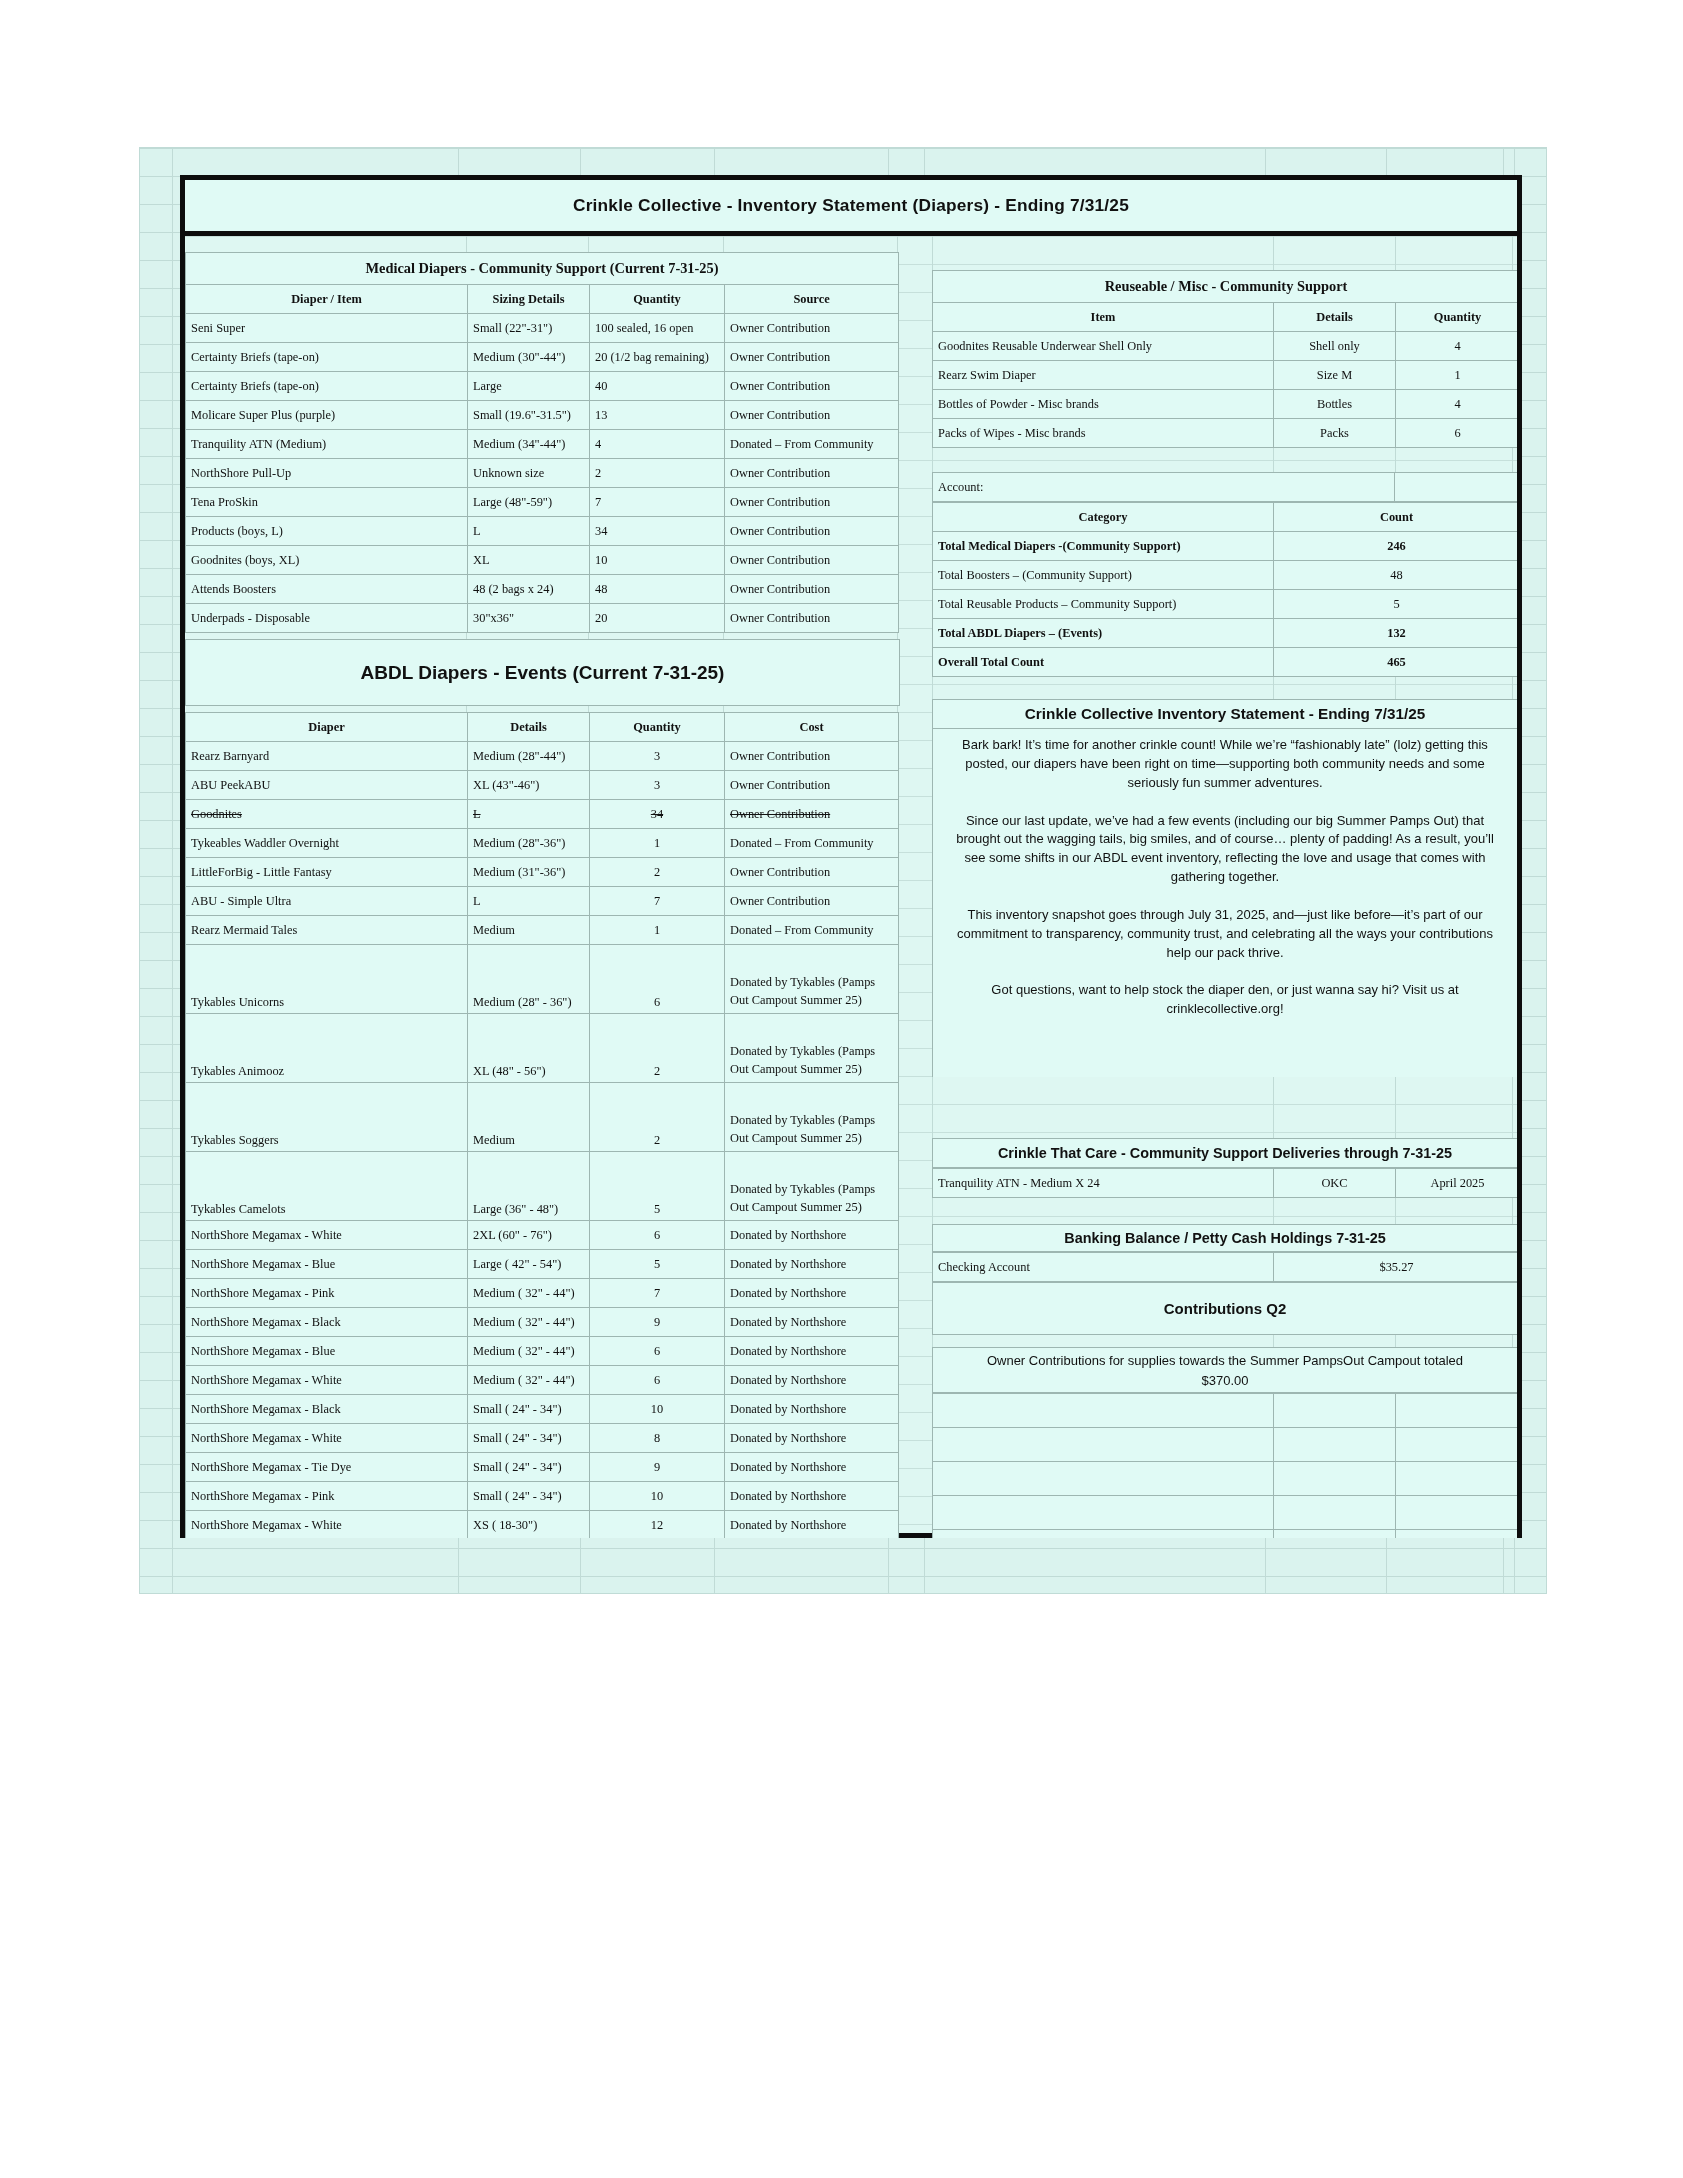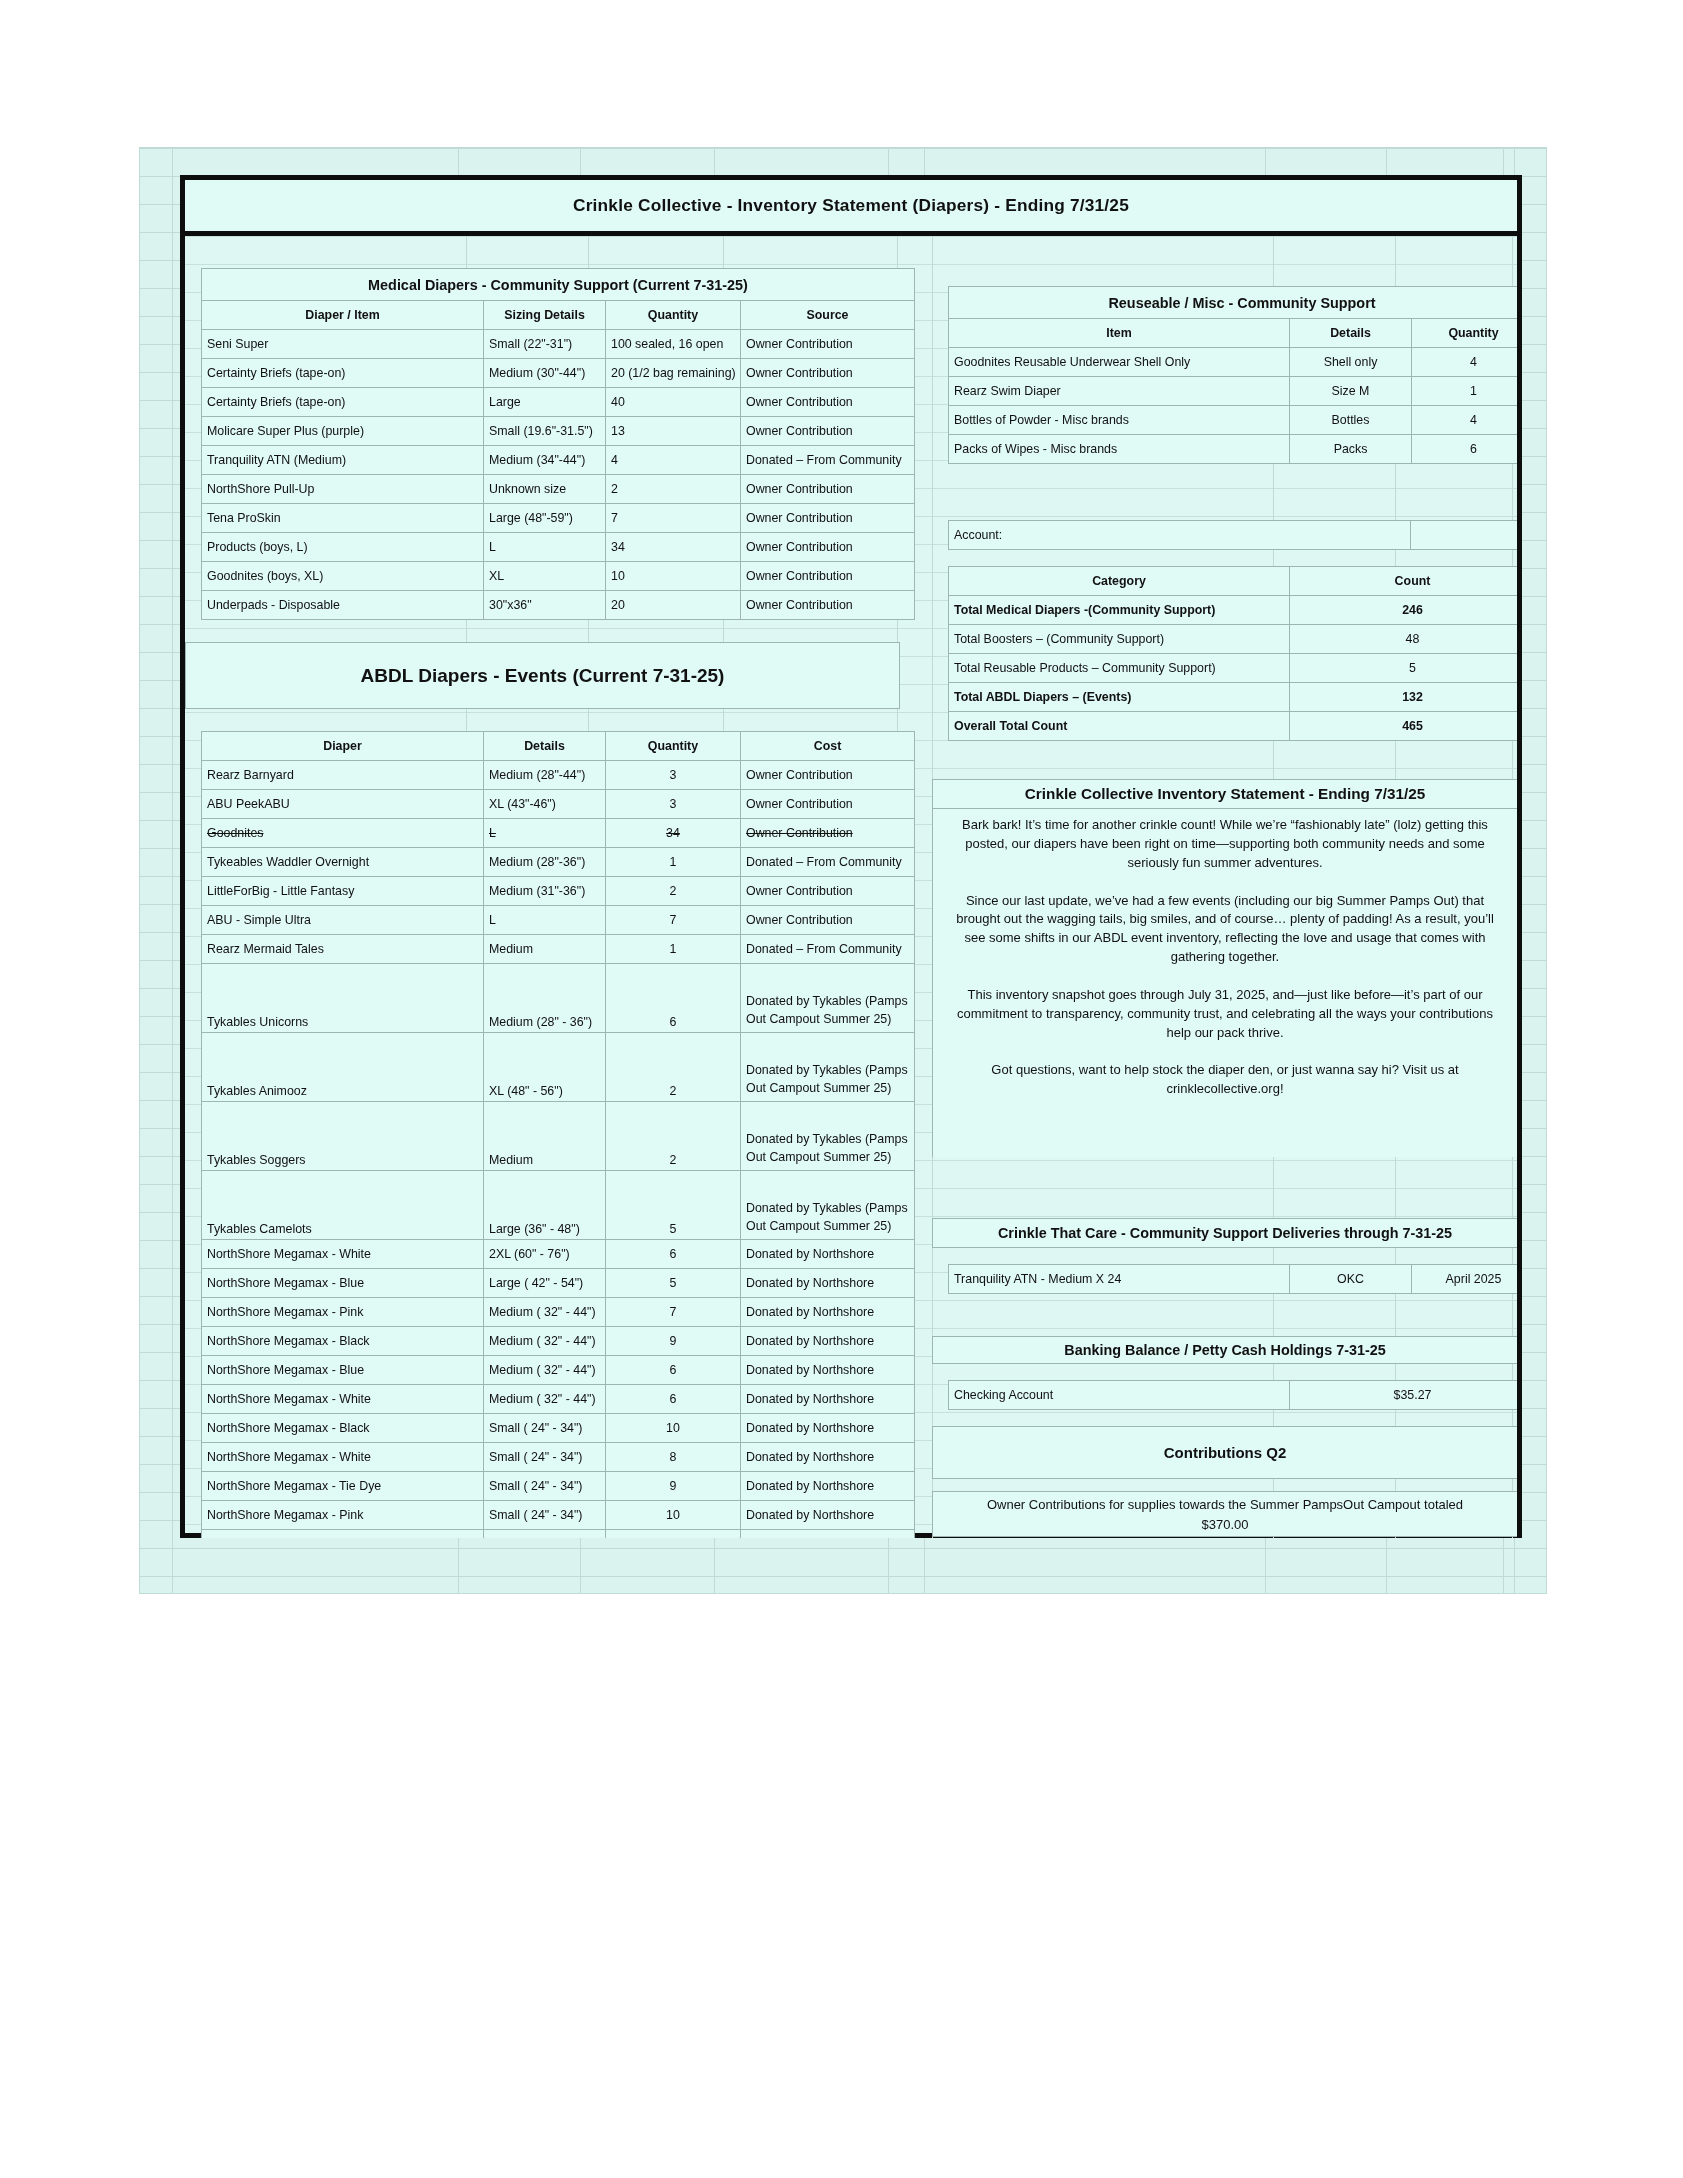--- a/index.html
+++ b/index.html
@@ -25,21 +25,21 @@
   }
   .box-body{
     position:relative;height:1302px;overflow:hidden;
     background-image:repeating-linear-gradient(to bottom,#c6e0db 0 1px,transparent 1px 28px);
   }
   .col-left{position:absolute;left:0;top:0;width:715px;z-index:2;}
   .col-right{position:absolute;left:747px;top:0;width:586px;z-index:2;}
   .sp{position:relative;background:transparent;}
   table.tbl{
     border-collapse:collapse;table-layout:fixed;background:#e0faf5;
-    position:relative;z-index:2;margin:16px;
+    position:relative;z-index:2;margin:0;font-family:Liberation Serif, serif;
   }
   .tbl td,.tbl th{
     border:1px solid #9db6b1;padding:1px 5px;font-size:12.4px;height:26px;
     overflow:hidden;white-space:nowrap;text-align:left;font-weight:normal;
   }
   .tbl th.sect{font-size:14.4px;font-weight:bold;text-align:center;height:29px;}
   .tbl tr.colhead th{font-weight:bold;text-align:center;}
   tr.strike td{text-decoration:line-through;}
   tr.bold td{font-weight:bold;}
   .abdl td:nth-child(3){text-align:center;}
@@ -184,20 +184,26 @@
                 <td>34</td>
                 <td>Owner Contribution</td>
               </tr>
               <tr>
                 <td>Goodnites (boys, XL)</td>
                 <td>XL</td>
                 <td>10</td>
                 <td>Owner Contribution</td>
               </tr>
               <tr>
+                <td>Attends Boosters</td>
+                <td>48 (2 bags x 24)</td>
+                <td>48</td>
+                <td>Owner Contribution</td>
+              </tr>
+              <tr>
                 <td>Underpads - Disposable</td>
                 <td>30"x36"</td>
                 <td>20</td>
                 <td>Owner Contribution</td>
               </tr>
             </tbody>
         </table>
 
         <div class="sp" style="height:6px"></div>
         <div class="bighead">ABDL Diapers - Events (Current 7-31-25)</div>

